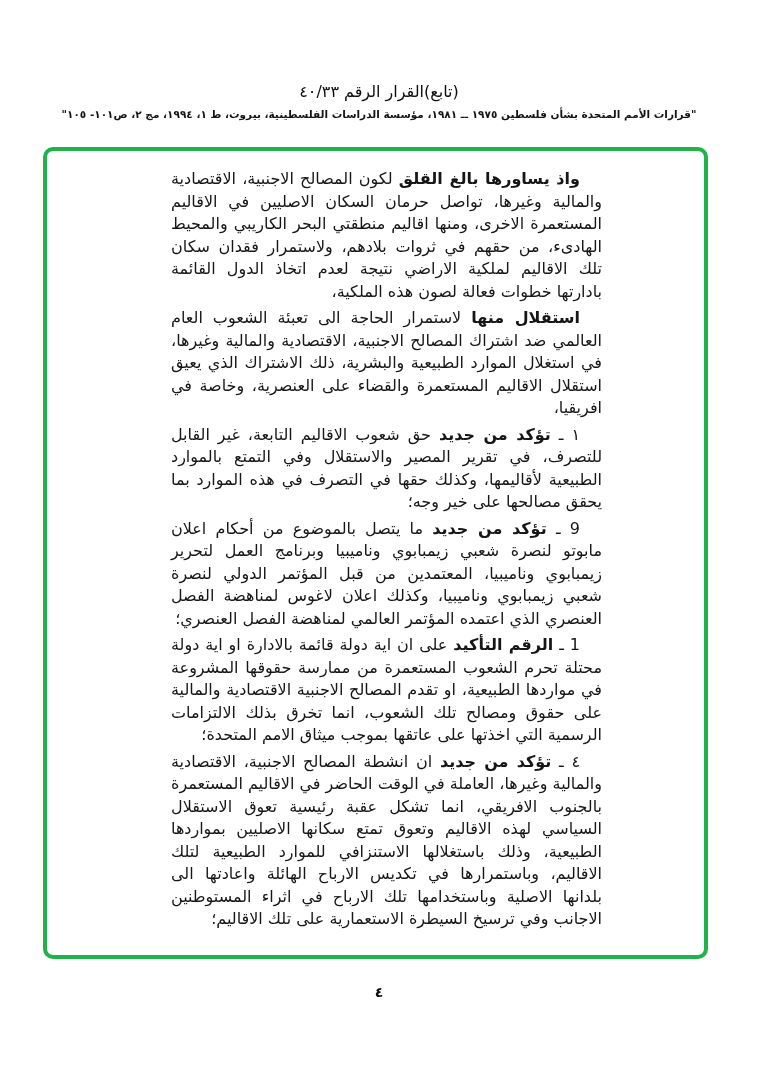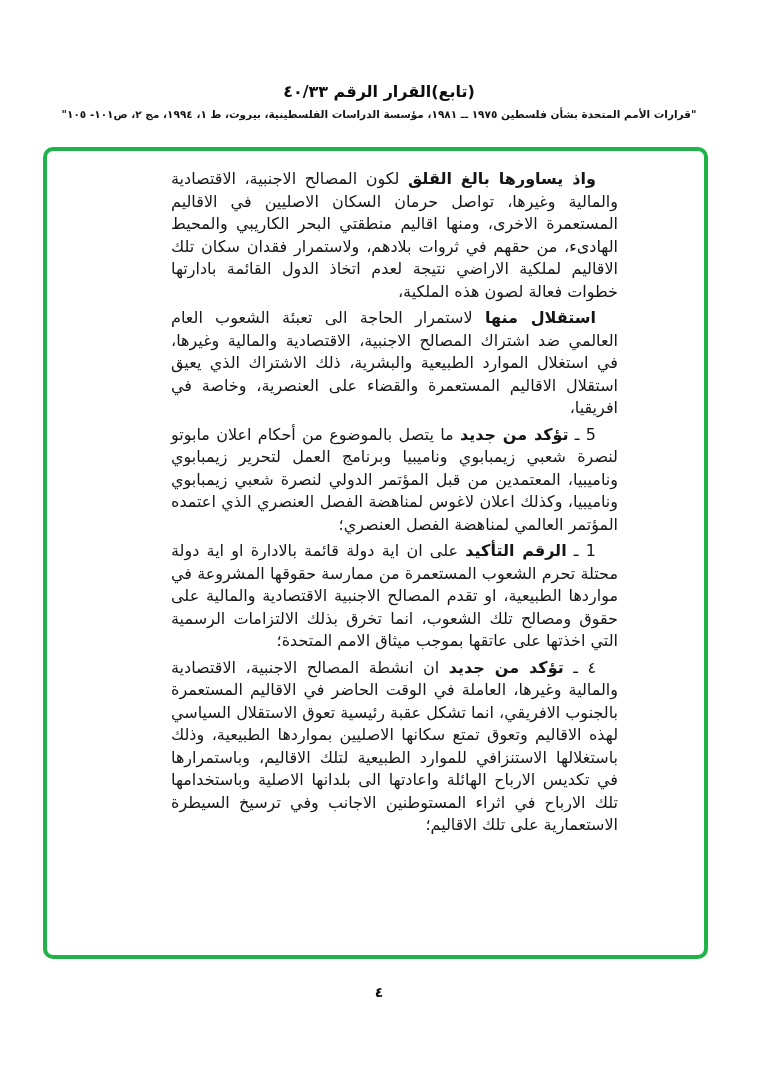--- a/index.html
+++ b/index.html
@@ -15,21 +15,21 @@
     color: #151515;
     overflow: hidden;
   }
   .doc-title {
     position: absolute;
     top: 82px;
     left: 0;
     right: 0;
     text-align: center;
     direction: rtl;
-    font-weight: bold;
+    font-weight: normal;
     font-size: 16px;
     letter-spacing: 0.2px;
     color: #0d0d0d;
   }
   .doc-citation {
     position: absolute;
     top: 108px;
     left: 0;
     right: 0;
     text-align: center;
@@ -55,21 +55,21 @@
     top: 168px;
     right: 140px;
     width: 447px;
     direction: rtl;
     text-align: justify;
     font-size: 16px;
     line-height: 22.5px;
     color: #161616;
   }
   .doc-body p {
-    margin: 0 0 4px 0;
+    margin: 0 16px 4px 0;
     text-indent: 22px;
   }
   .lead {
     font-weight: bold;
   }
   .page-number {
     position: absolute;
     top: 984px;
     left: 0;
     right: 0;
@@ -89,21 +89,24 @@
 <div class="green-frame"></div>
 
 <div class="doc-body">
   <p>
     <span class="lead"></span><span class="lead">واذ يساورها بالغ القلق</span><span> لكون المصالح الاجنبية، الاقتصادية والمالية وغيرها، تواصل حرمان السكان الاصليين في الاقاليم المستعمرة الاخرى، ومنها اقاليم منطقتي البحر الكاريبي والمحيط الهادىء، من حقهم في ثروات بلادهم، ولاستمرار فقدان سكان تلك الاقاليم لملكية الاراضي نتيجة لعدم اتخاذ الدول القائمة بادارتها خطوات فعالة لصون هذه الملكية،</span>
   </p>
   <p>
     <span class="lead"></span><span class="lead">استقلال منها</span><span> لاستمرار الحاجة الى تعبئة الشعوب العام العالمي ضد اشتراك المصالح الاجنبية، الاقتصادية والمالية وغيرها، في استغلال الموارد الطبيعية والبشرية، ذلك الاشتراك الذي يعيق استقلال الاقاليم المستعمرة والقضاء على العنصرية، وخاصة في افريقيا،</span>
   </p>
   <p>
-    <span>5 ـ </span><span class="lead">تؤكد من جديد</span><span> ما يتصل بالموضوع من أحكام اعلان مابوتو لنصرة شعبي زيمبابوي وناميبيا وبرنامج العمل لتحرير زيمبابوي وناميبيا، المعتمدين من قبل المؤتمر الدولي لنصرة شعبي زيمبابوي وناميبيا، وكذلك اعلان لاغوس لمناهضة الفصل العنصري الذي اعتمده المؤتمر العالمي لمناهضة الفصل العنصري؛</span>
+    <span>١ ـ </span><span class="lead">تؤكد من جديد</span><span> حق شعوب الاقاليم التابعة، غير القابل للتصرف، في تقرير المصير والاستقلال وفي التمتع بالموارد الطبيعية لأقاليمها، وكذلك حقها في التصرف في هذه الموارد بما يحقق مصالحها على خير وجه؛</span>
+  </p>
+  <p>
+    <span>9 ـ </span><span class="lead">تؤكد من جديد</span><span> ما يتصل بالموضوع من أحكام اعلان مابوتو لنصرة شعبي زيمبابوي وناميبيا وبرنامج العمل لتحرير زيمبابوي وناميبيا، المعتمدين من قبل المؤتمر الدولي لنصرة شعبي زيمبابوي وناميبيا، وكذلك اعلان لاغوس لمناهضة الفصل العنصري الذي اعتمده المؤتمر العالمي لمناهضة الفصل العنصري؛</span>
   </p>
   <p>
     <span>1 ـ </span><span class="lead">الرقم التأكيد</span><span> على ان اية دولة قائمة بالادارة او اية دولة محتلة تحرم الشعوب المستعمرة من ممارسة حقوقها المشروعة في مواردها الطبيعية، او تقدم المصالح الاجنبية الاقتصادية والمالية على حقوق ومصالح تلك الشعوب، انما تخرق بذلك الالتزامات الرسمية التي اخذتها على عاتقها بموجب ميثاق الامم المتحدة؛</span>
   </p>
   <p>
     <span>٤ ـ </span><span class="lead">تؤكد من جديد</span><span> ان انشطة المصالح الاجنبية، الاقتصادية والمالية وغيرها، العاملة في الوقت الحاضر في الاقاليم المستعمرة بالجنوب الافريقي، انما تشكل عقبة رئيسية تعوق الاستقلال السياسي لهذه الاقاليم وتعوق تمتع سكانها الاصليين بمواردها الطبيعية، وذلك باستغلالها الاستنزافي للموارد الطبيعية لتلك الاقاليم، وباستمرارها في تكديس الارباح الهائلة واعادتها الى بلدانها الاصلية وباستخدامها تلك الارباح في اثراء المستوطنين الاجانب وفي ترسيخ السيطرة الاستعمارية على تلك الاقاليم؛</span>
   </p>
 </div>
 
 <div class="page-number">٤</div>

